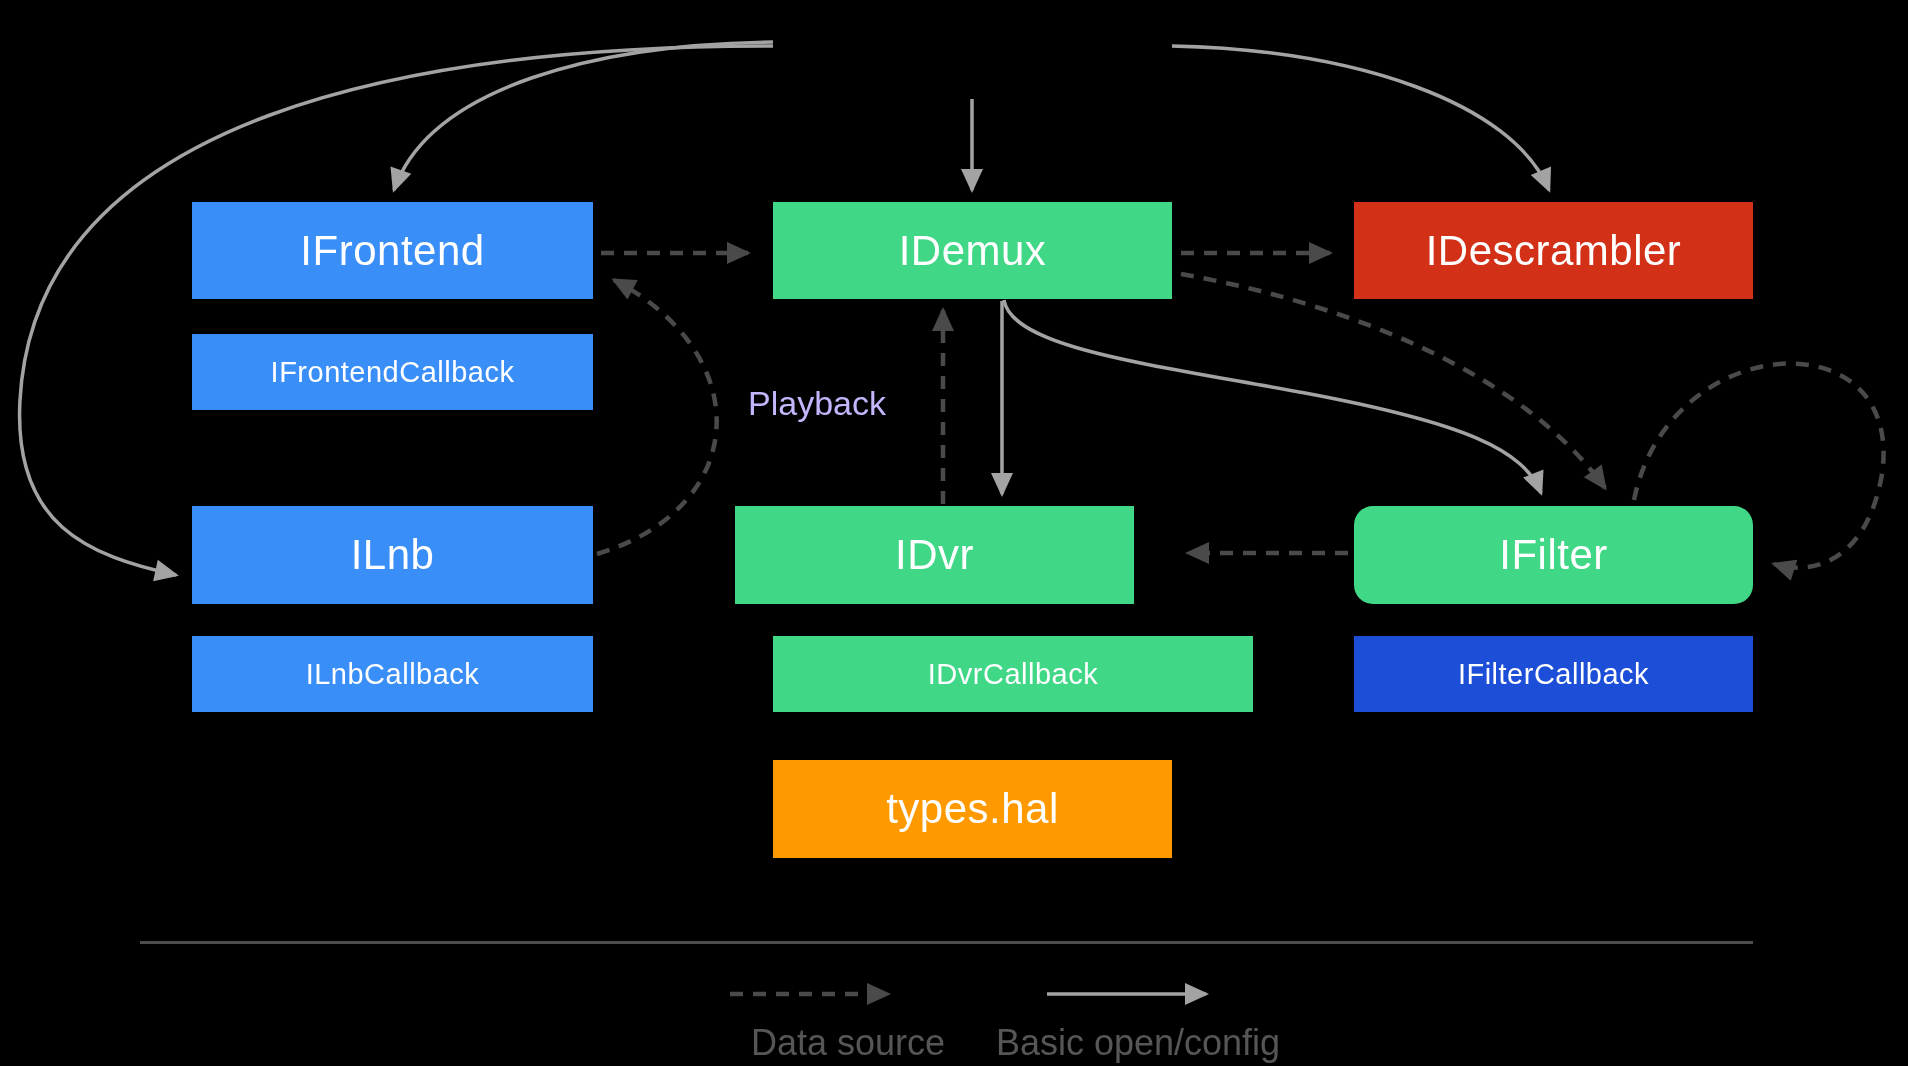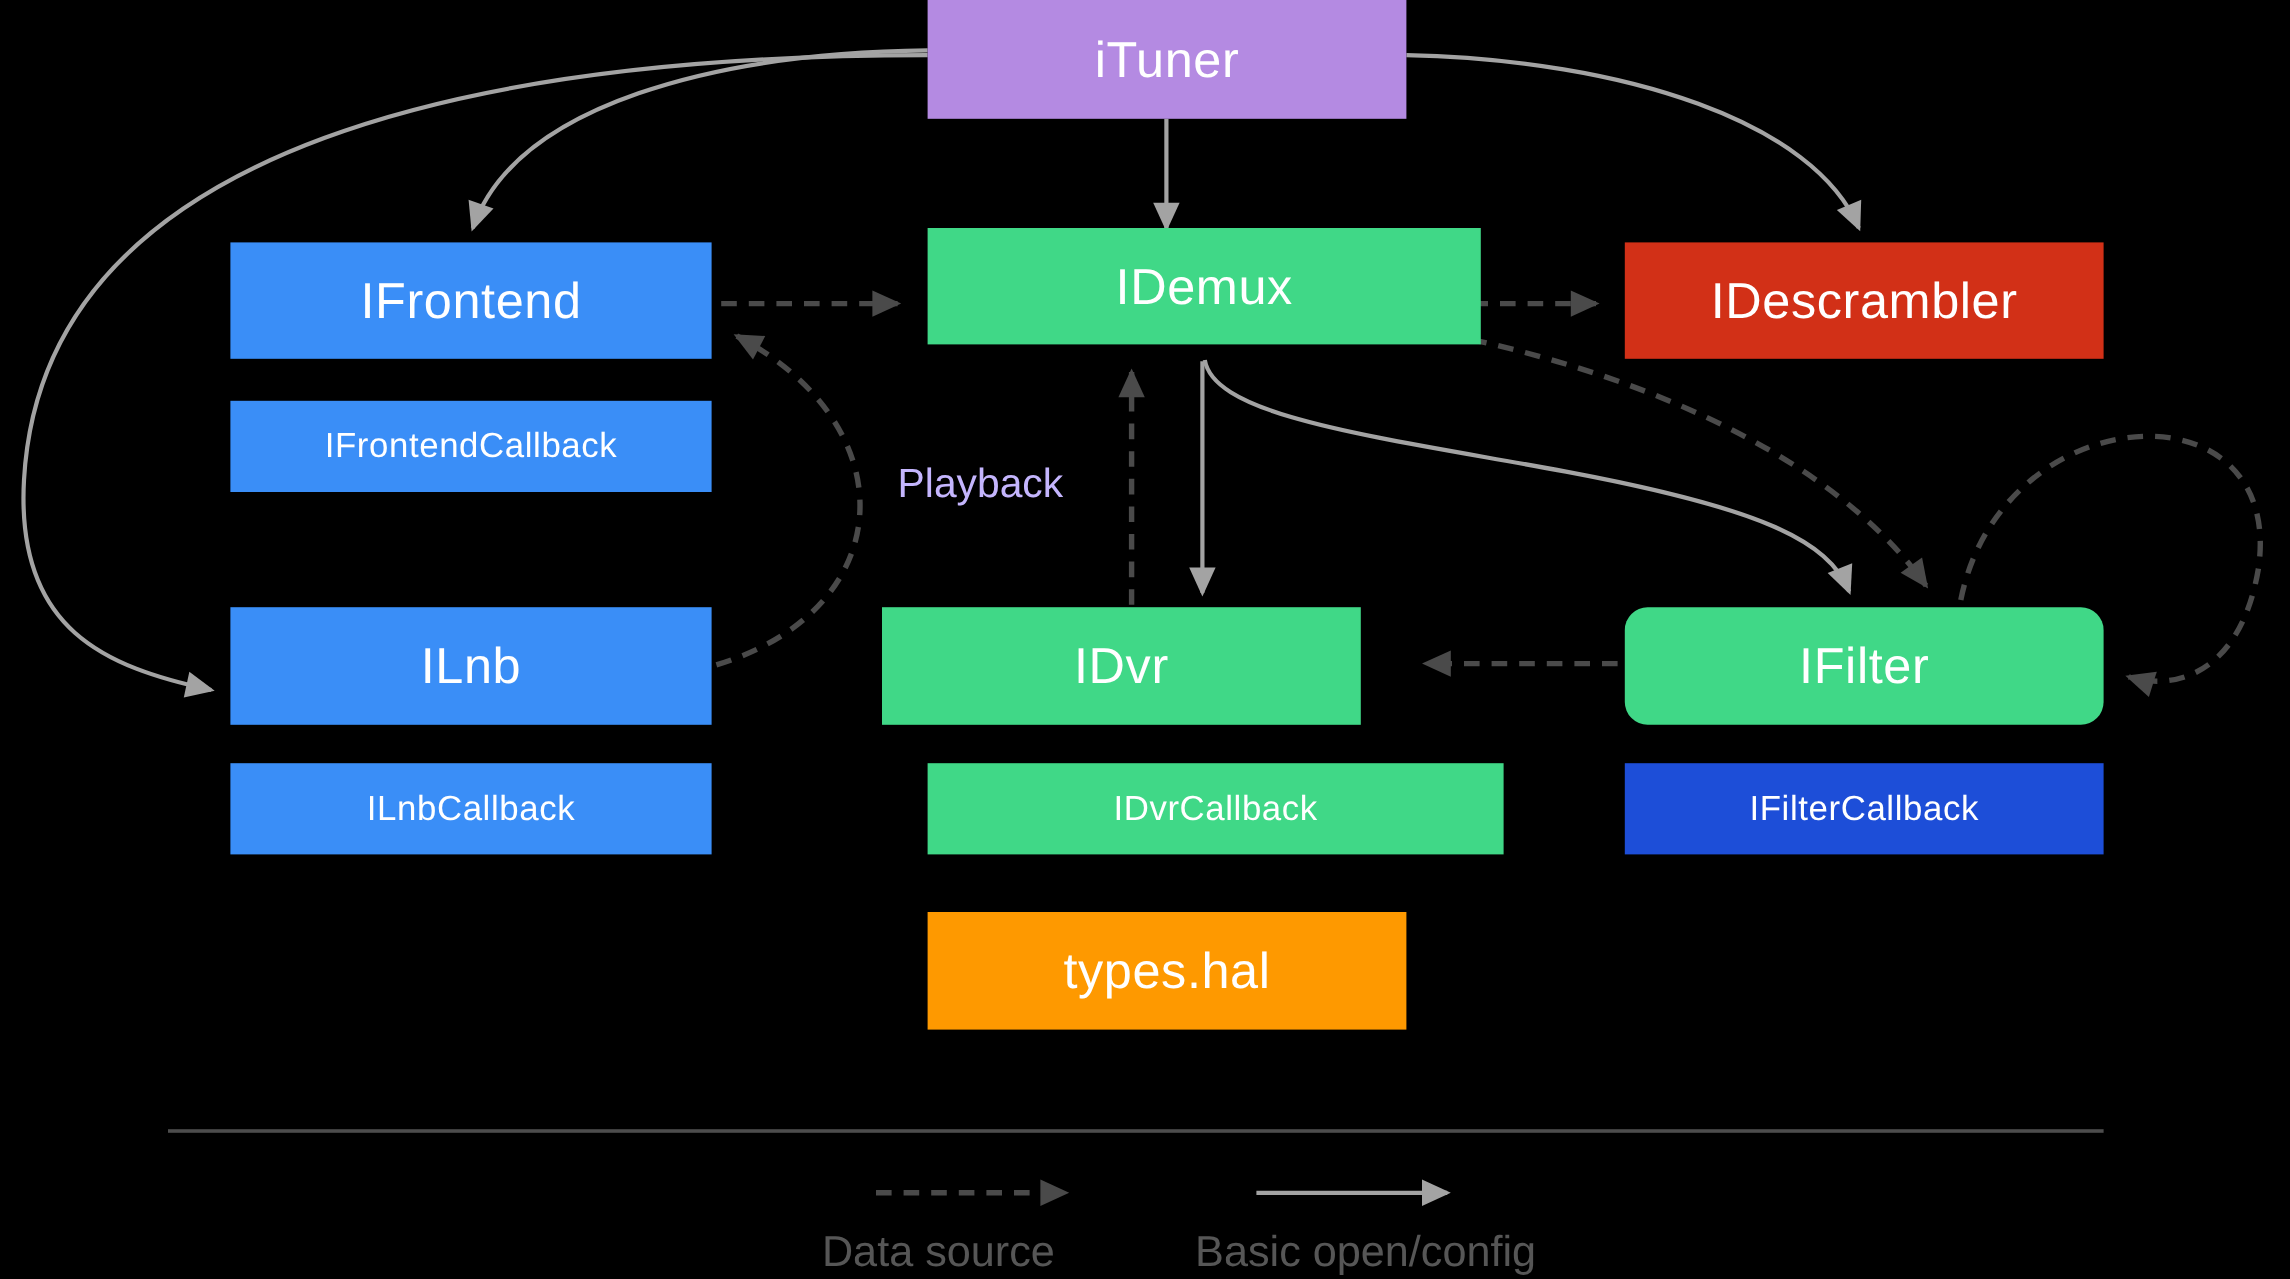--- a/index.html
+++ b/index.html
@@ -28,21 +28,21 @@
   }
   .node.cb { font-size: 29px; }
 
   
   .n-ifrontend          { left: 192px;  top: 202px; width: 401px; height: 97px; }
   .n-ifrontend-callback { left: 192px;  top: 334px; width: 401px; height: 76px; text-align: right; }
   .n-ilnb               { left: 192px;  top: 506px; width: 401px; height: 98px; }
   .n-ilnb-callback      { left: 192px;  top: 636px; width: 401px; height: 76px; }
   
   .n-ituner             { left: 773px;  top: 0px;   width: 399px; height: 99px; }
-  .n-idemux             { left: 773px;  top: 190px; width: 461px; height: 97px; }
+  .n-idemux             { left: 773px;  top: 202px; width: 399px; height: 97px; }
   .n-idvr               { left: 735px;  top: 506px; width: 399px; height: 98px; }
   .n-idvr-callback      { left: 773px;  top: 636px; width: 480px; height: 76px; }
   .n-types-hal          { left: 773px;  top: 760px; width: 399px; height: 98px; }
   
   .n-idescrambler       { left: 1354px; top: 202px; width: 399px; height: 97px; }
   .n-ifilter            { left: 1354px; top: 506px; width: 399px; height: 98px; border-radius: 19px; }
   .n-ifilter-callback   { left: 1354px; top: 636px; width: 399px; height: 76px; }
 
   .playback-label {
     position: absolute;
@@ -56,21 +56,21 @@
     width: 1613px; height: 3px;
     background: #4d4d4d;
   }
   .legend-label {
     position: absolute;
     top: 1022px;
     font-size: 36px;
     color: #565656;
     text-align: center;
   }
-  .legend-label.data-source { left: 662px;  width: 240px; }
+  .legend-label.data-source { left: 728px;  width: 240px; }
   .legend-label.open-config { left: 988px;  width: 300px; }
 </style>
 </head>
 <body>
 
 <div class="canvas">
 
   <svg class="edges" viewBox="0 0 1908 1066">
     <defs>
       <marker id="arrow-solid" markerUnits="userSpaceOnUse" markerWidth="26" markerHeight="24" refX="22" refY="12" orient="auto">
@@ -97,23 +97,20 @@
       <path d="M 597 554 C 750 508 757 355 614 280" marker-end="url(#arrow-dash)"></path>
       <path d="M 1181 274 C 1345 303 1522 372 1605 488" marker-end="url(#arrow-dash)"></path>
       <path d="M 1634 500 C 1668 330 1905 316 1882 474 C 1867 562 1812 576 1774 564" marker-end="url(#arrow-dash)"></path>
       <path d="M 1348 553 L 1188 553" marker-end="url(#arrow-dash)"></path>
     </g>
 
     <path fill="none" stroke="#4a4a4a" stroke-width="4.5" stroke-dasharray="13 10" d="M 730 994 L 888 994" marker-end="url(#arrow-dash)"></path>
     <path fill="none" stroke="#a3a3a3" stroke-width="3.5" d="M 1047 994 L 1206 994" marker-end="url(#arrow-solid)"></path>
   </svg>
 
-  <div class="node n-ituner" style="background-color: rgb(180, 138, 226);">
-    <span>iTuner</span>
-  </div>
 
   <div class="node n-ifrontend" style="background-color: rgb(58, 142, 247);">
     <span>IFrontend</span>
   </div>
   <div class="node cb n-ifrontend-callback" style="background-color: rgb(58, 142, 247);">
     <span>IFrontendCallback</span>
   </div>
   <div class="node n-ilnb" style="background-color: rgb(58, 142, 247);">
     <span>ILnb</span>
   </div>

